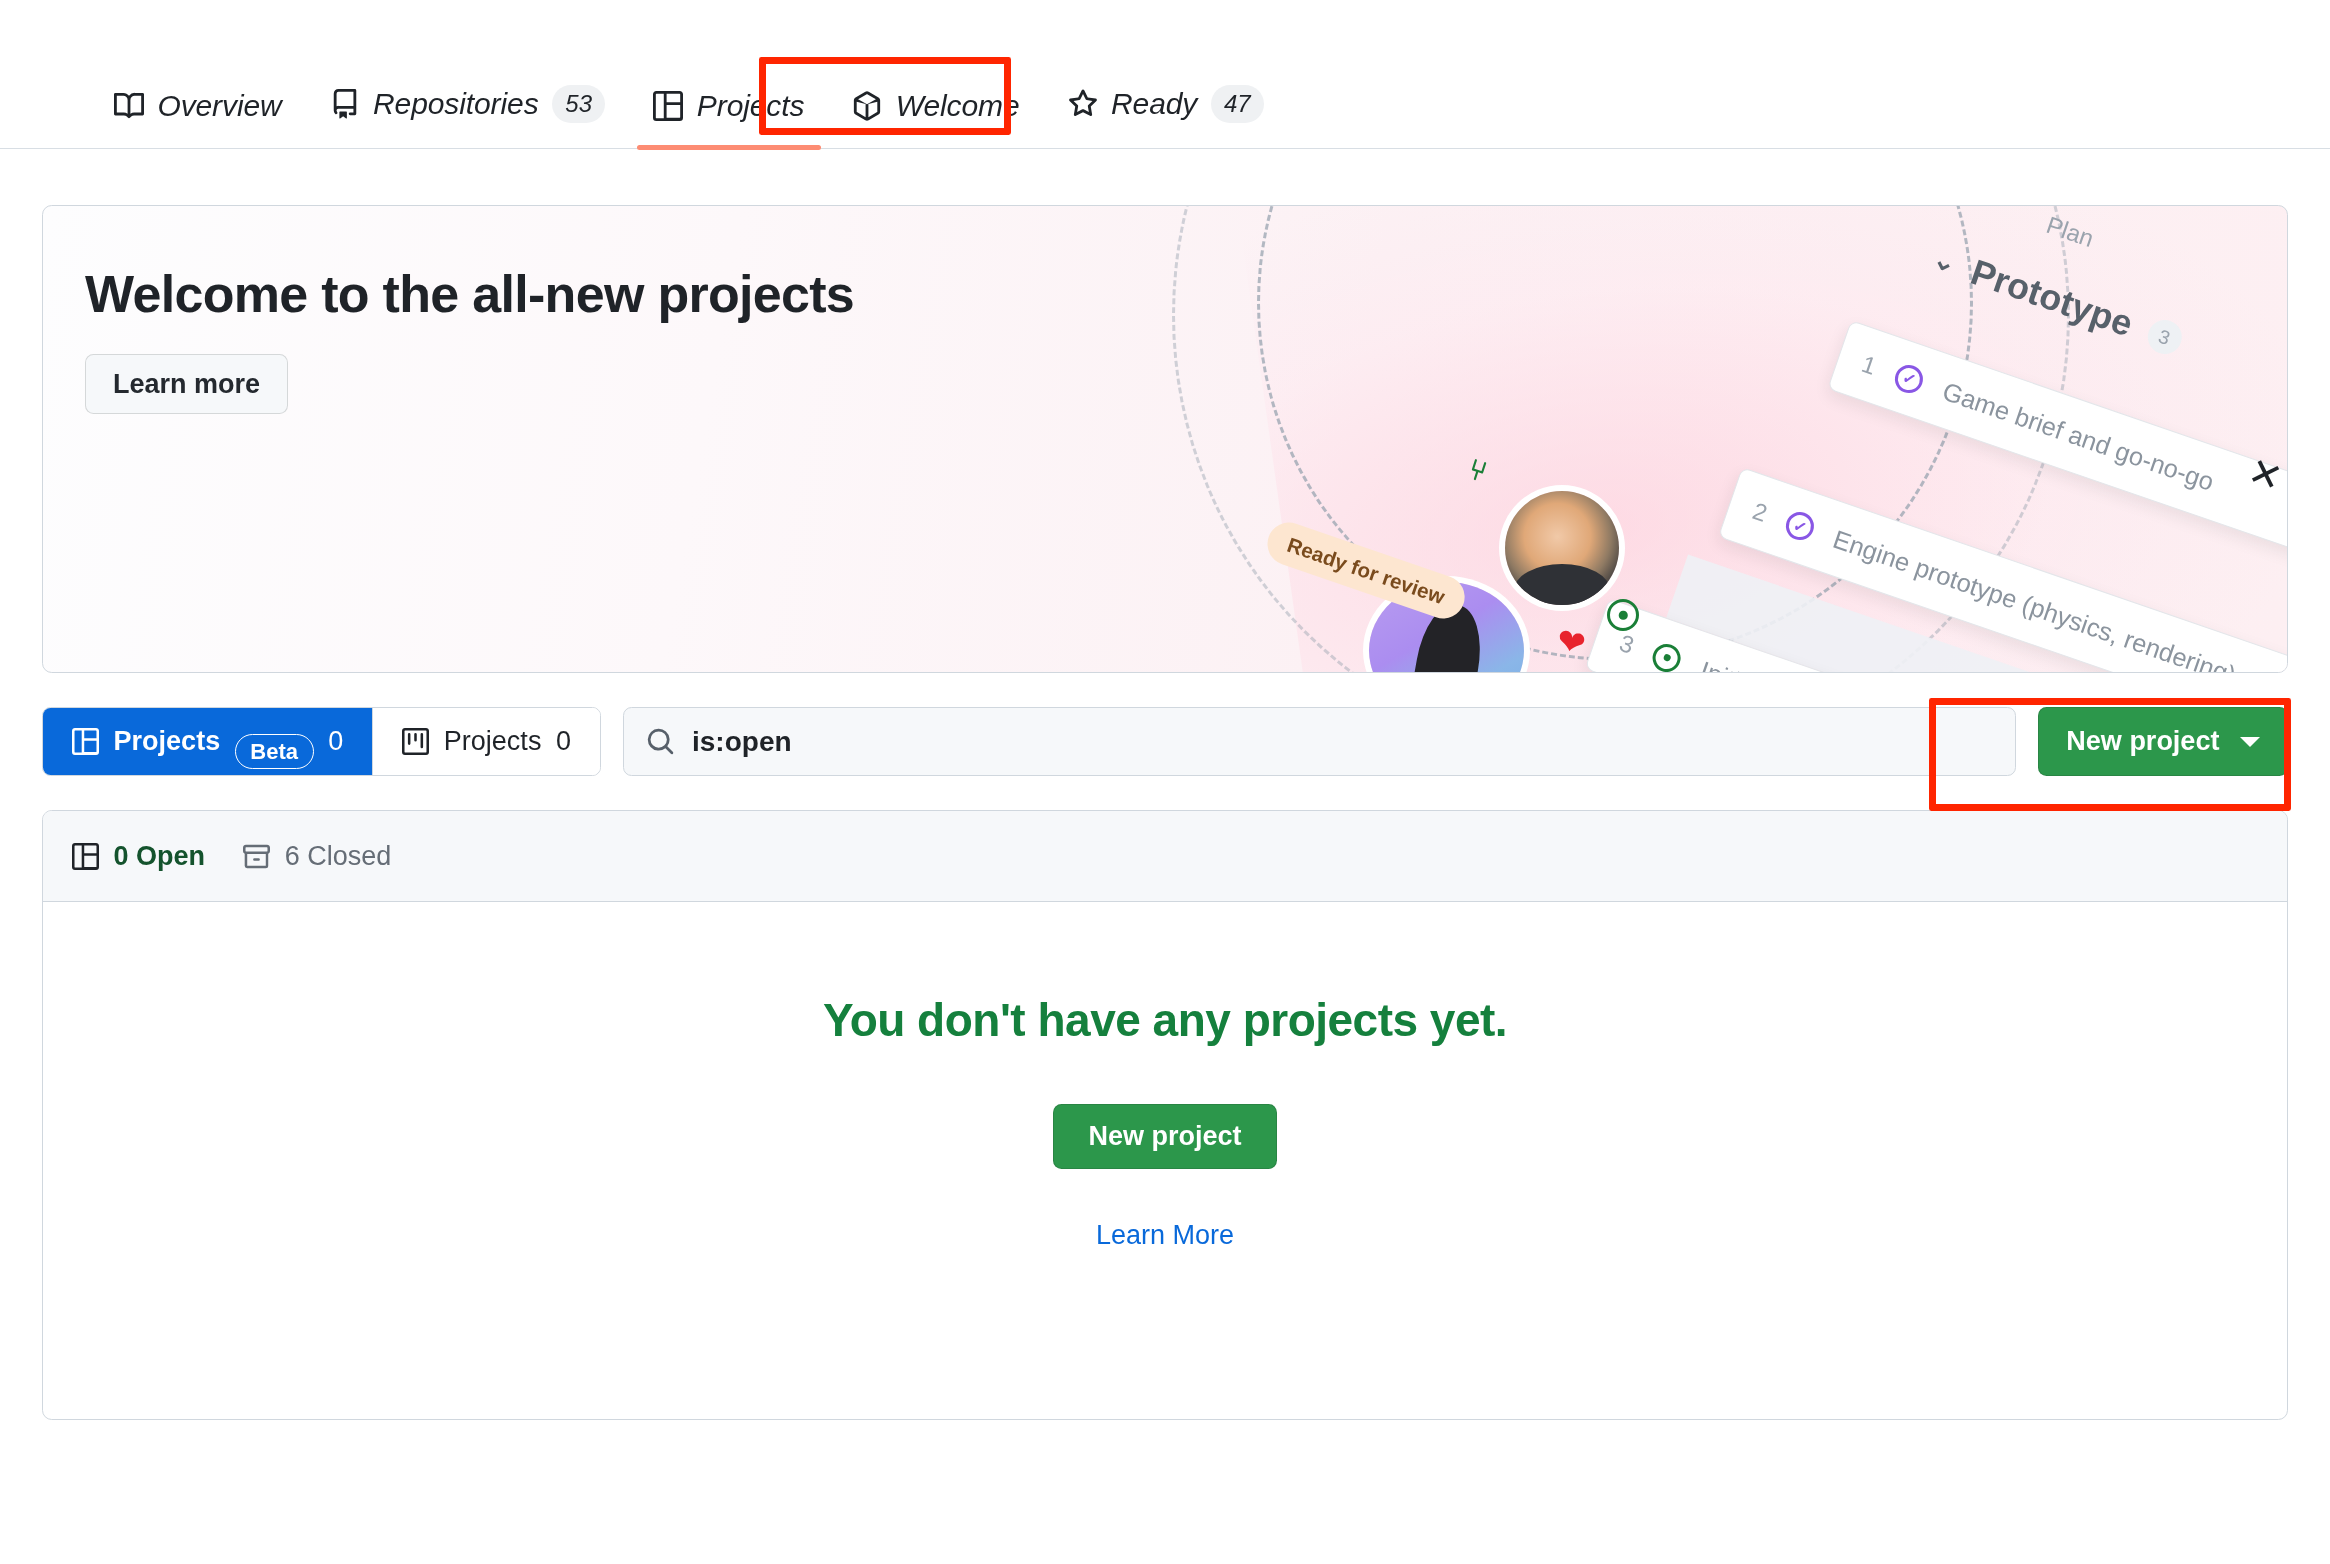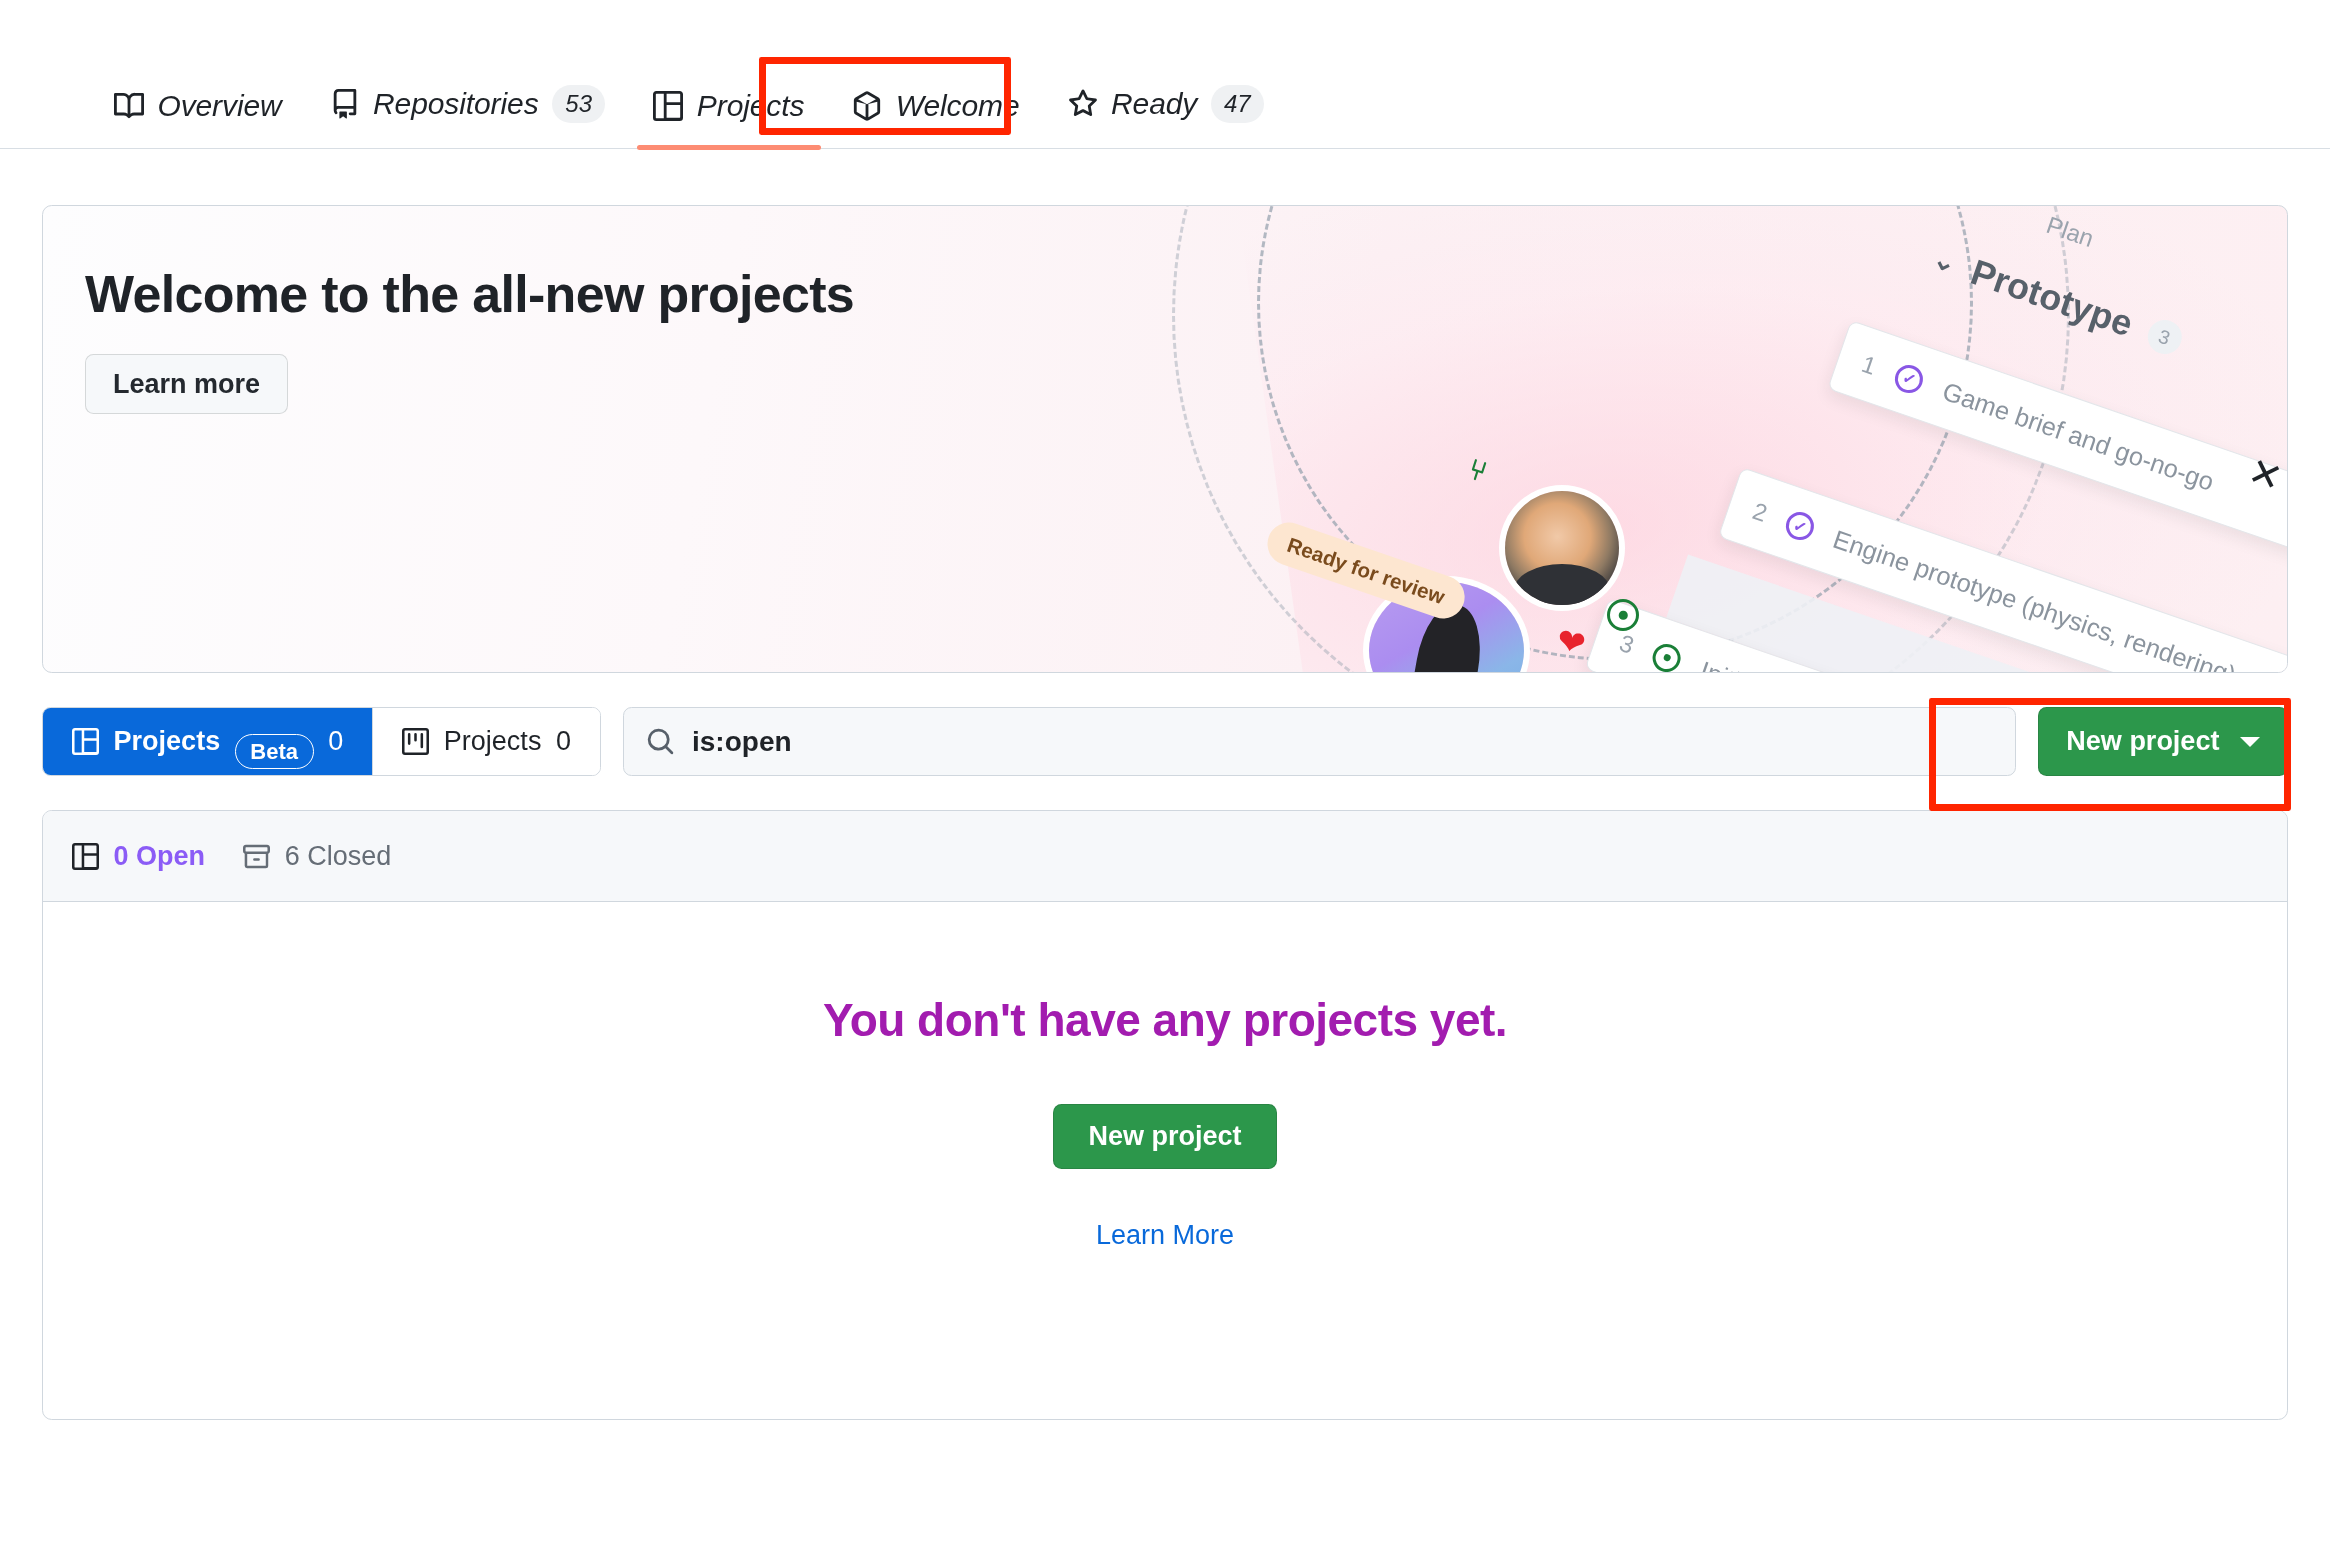--- a/index.html
+++ b/index.html
@@ -407,34 +407,34 @@
     gap: 38px;
     padding: 0 29px;
   }
   .head-item {
     display: flex;
     align-items: center;
     gap: 14.6px;
     font-size: 27px;
     cursor: pointer;
   }
-  .head-item.active { color: #8b5cf6; font-weight: 600; }
+  .head-item.active { color: #14532d; font-weight: 600; }
   .head-item.muted { color: #656d76; }
 
   .empty-state {
     height: 517px;
     display: flex;
     flex-direction: column;
     align-items: center;
     padding-top: 91px;
   }
   .empty-title {
     font-size: 46px;
     font-weight: 700;
-    color: #a21caf;
+    color: #15803d;
     letter-spacing: -0.5px;
   }
   .empty-btn {
     margin-top: 57px;
     background: #2c974b;
     border: 1.8px solid rgba(27,31,36,0.15);
     border-radius: 8.5px;
     color: #ffffff;
     font-size: 27px;
     font-weight: 700;

